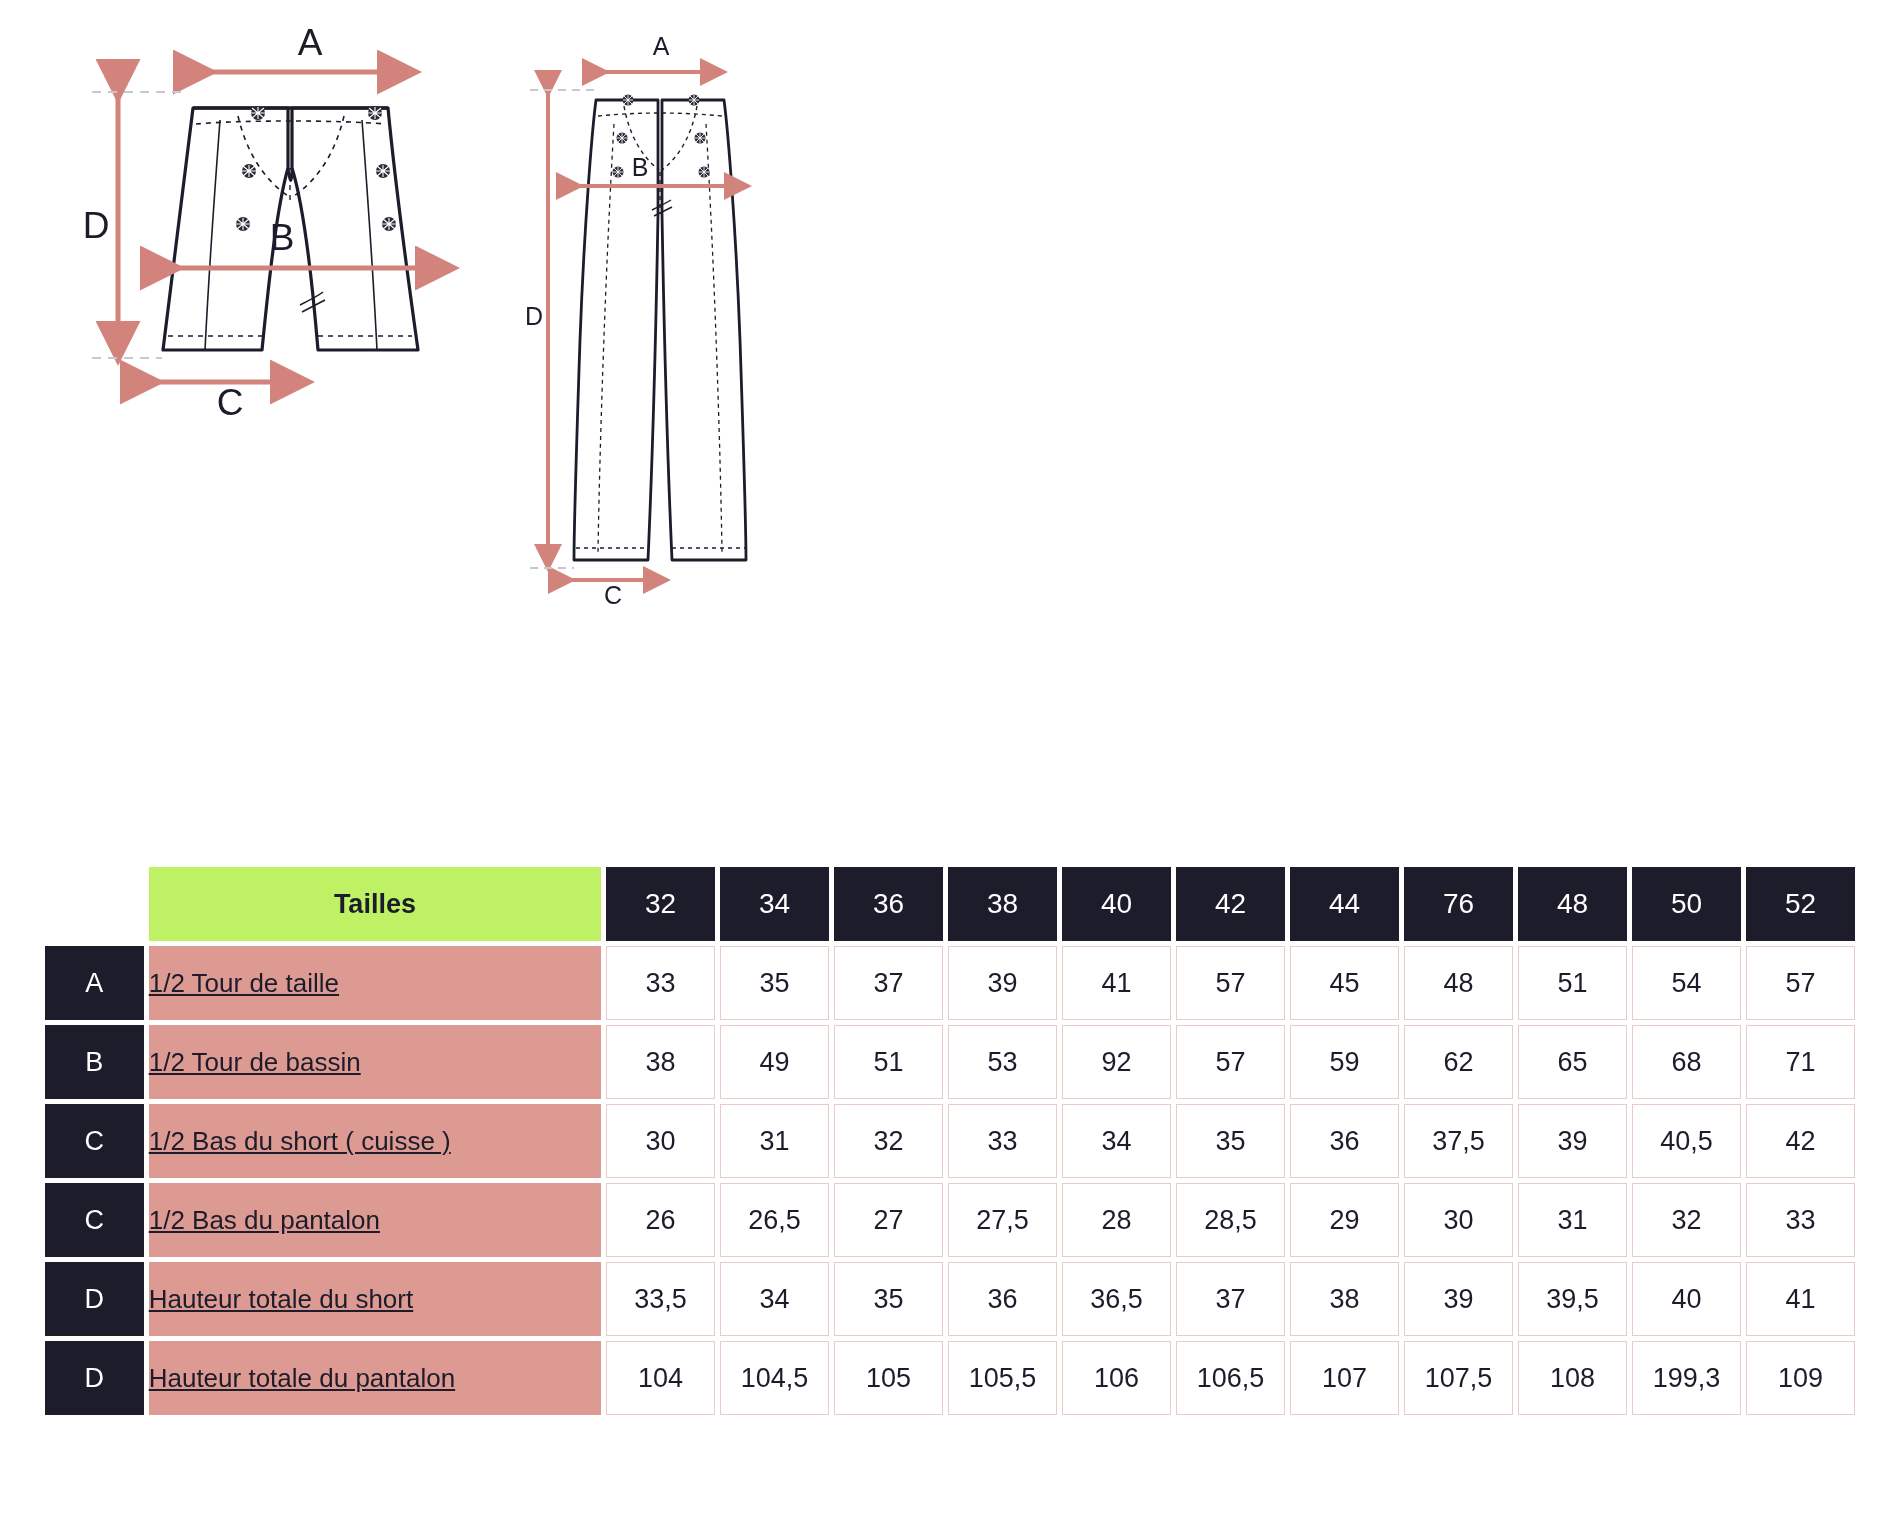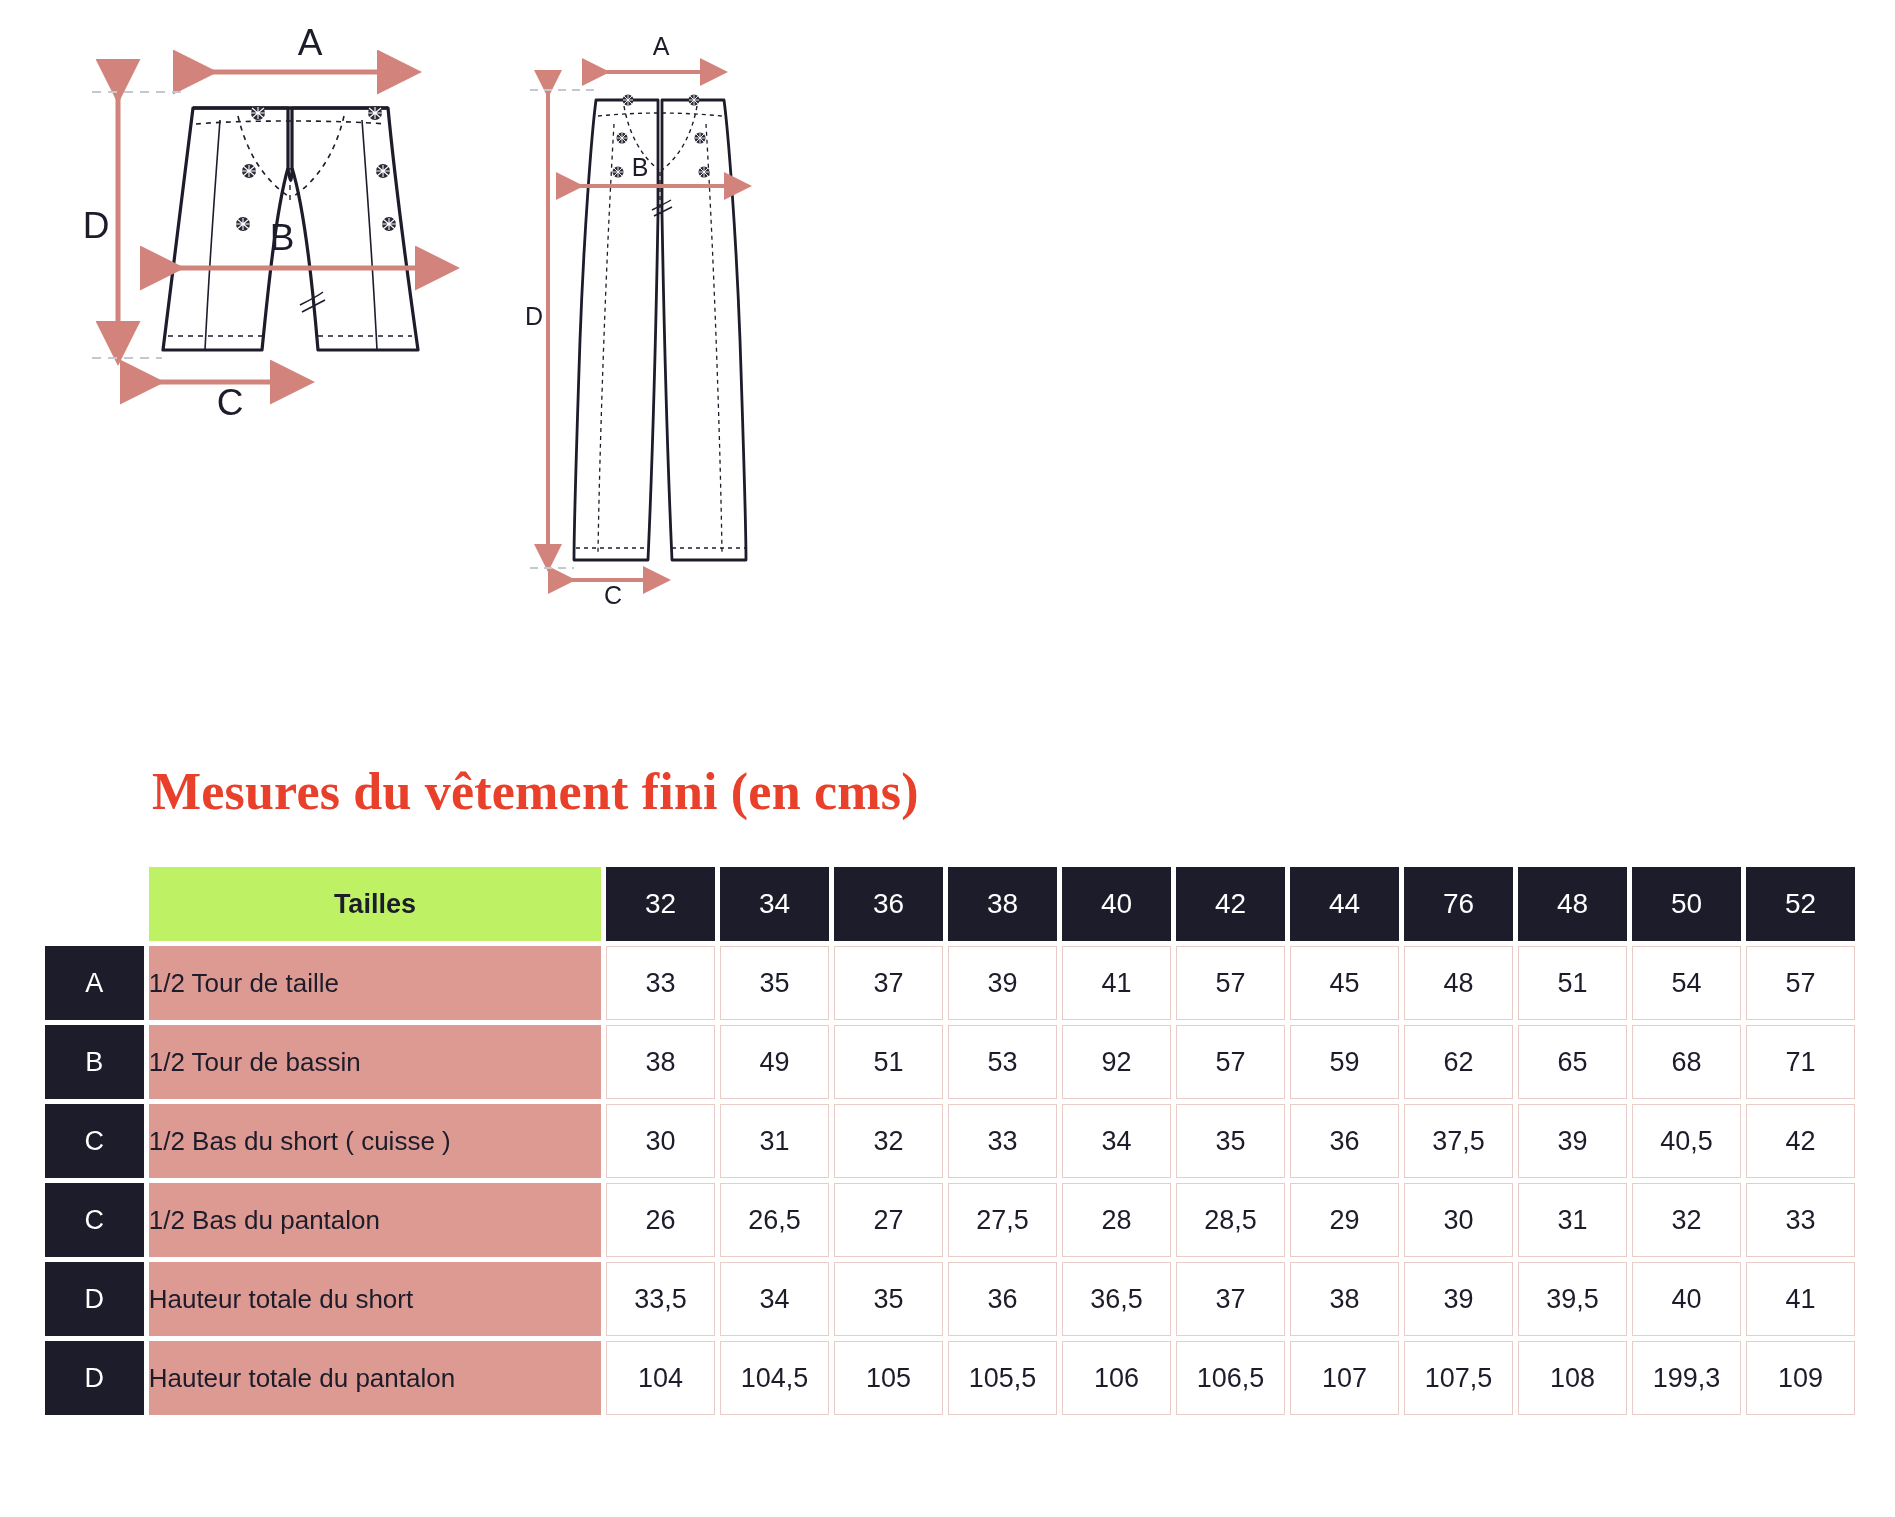--- a/index.html
+++ b/index.html
@@ -88,20 +88,21 @@
   }
   .cell-label {
     background: #dd9a92;
     color: #1c1c2b;
     font-size: 26px;
     text-align: left;
     padding-left: 18px;
     height: 74px;
     line-height: 74px;
     box-sizing: border-box;
+    text-decoration: underline;
   }
   .cell-size {
     background: #1c1c2b;
     color: #ffffff;
     text-align: center;
     font-size: 28px;
     height: 74px;
     line-height: 74px;
   }
   .cell-val {
@@ -237,21 +238,20 @@
         <text x="613" y="604" font-family="Liberation Sans, sans-serif" font-size="25" fill="#1c1c2b" text-anchor="middle">C</text>
 
         <line x1="548" y1="92" x2="548" y2="566" stroke="#d2847c" stroke-width="4" marker-start="url(#ahs)" marker-end="url(#ahs)"></line>
         <line x1="530" y1="90" x2="596" y2="90" stroke="#c7c7cf" stroke-width="1.8" stroke-dasharray="8 6"></line>
         <line x1="530" y1="568" x2="574" y2="568" stroke="#c7c7cf" stroke-width="1.8" stroke-dasharray="8 6"></line>
         <text x="534" y="325" font-family="Liberation Sans, sans-serif" font-size="25" fill="#1c1c2b" text-anchor="middle">D</text>
       </g>
     </svg>
   </div>
 
-  <div id="title">Mesures du vêtement fini (en cms)</div>
 
   <div id="table-wrap">
     <table class="sizes">
       <colgroup>
         <col class="col-letter">
         <col class="col-label">
         <col class="col-val">
           <col class="col-val">
           <col class="col-val">
           <col class="col-val">

